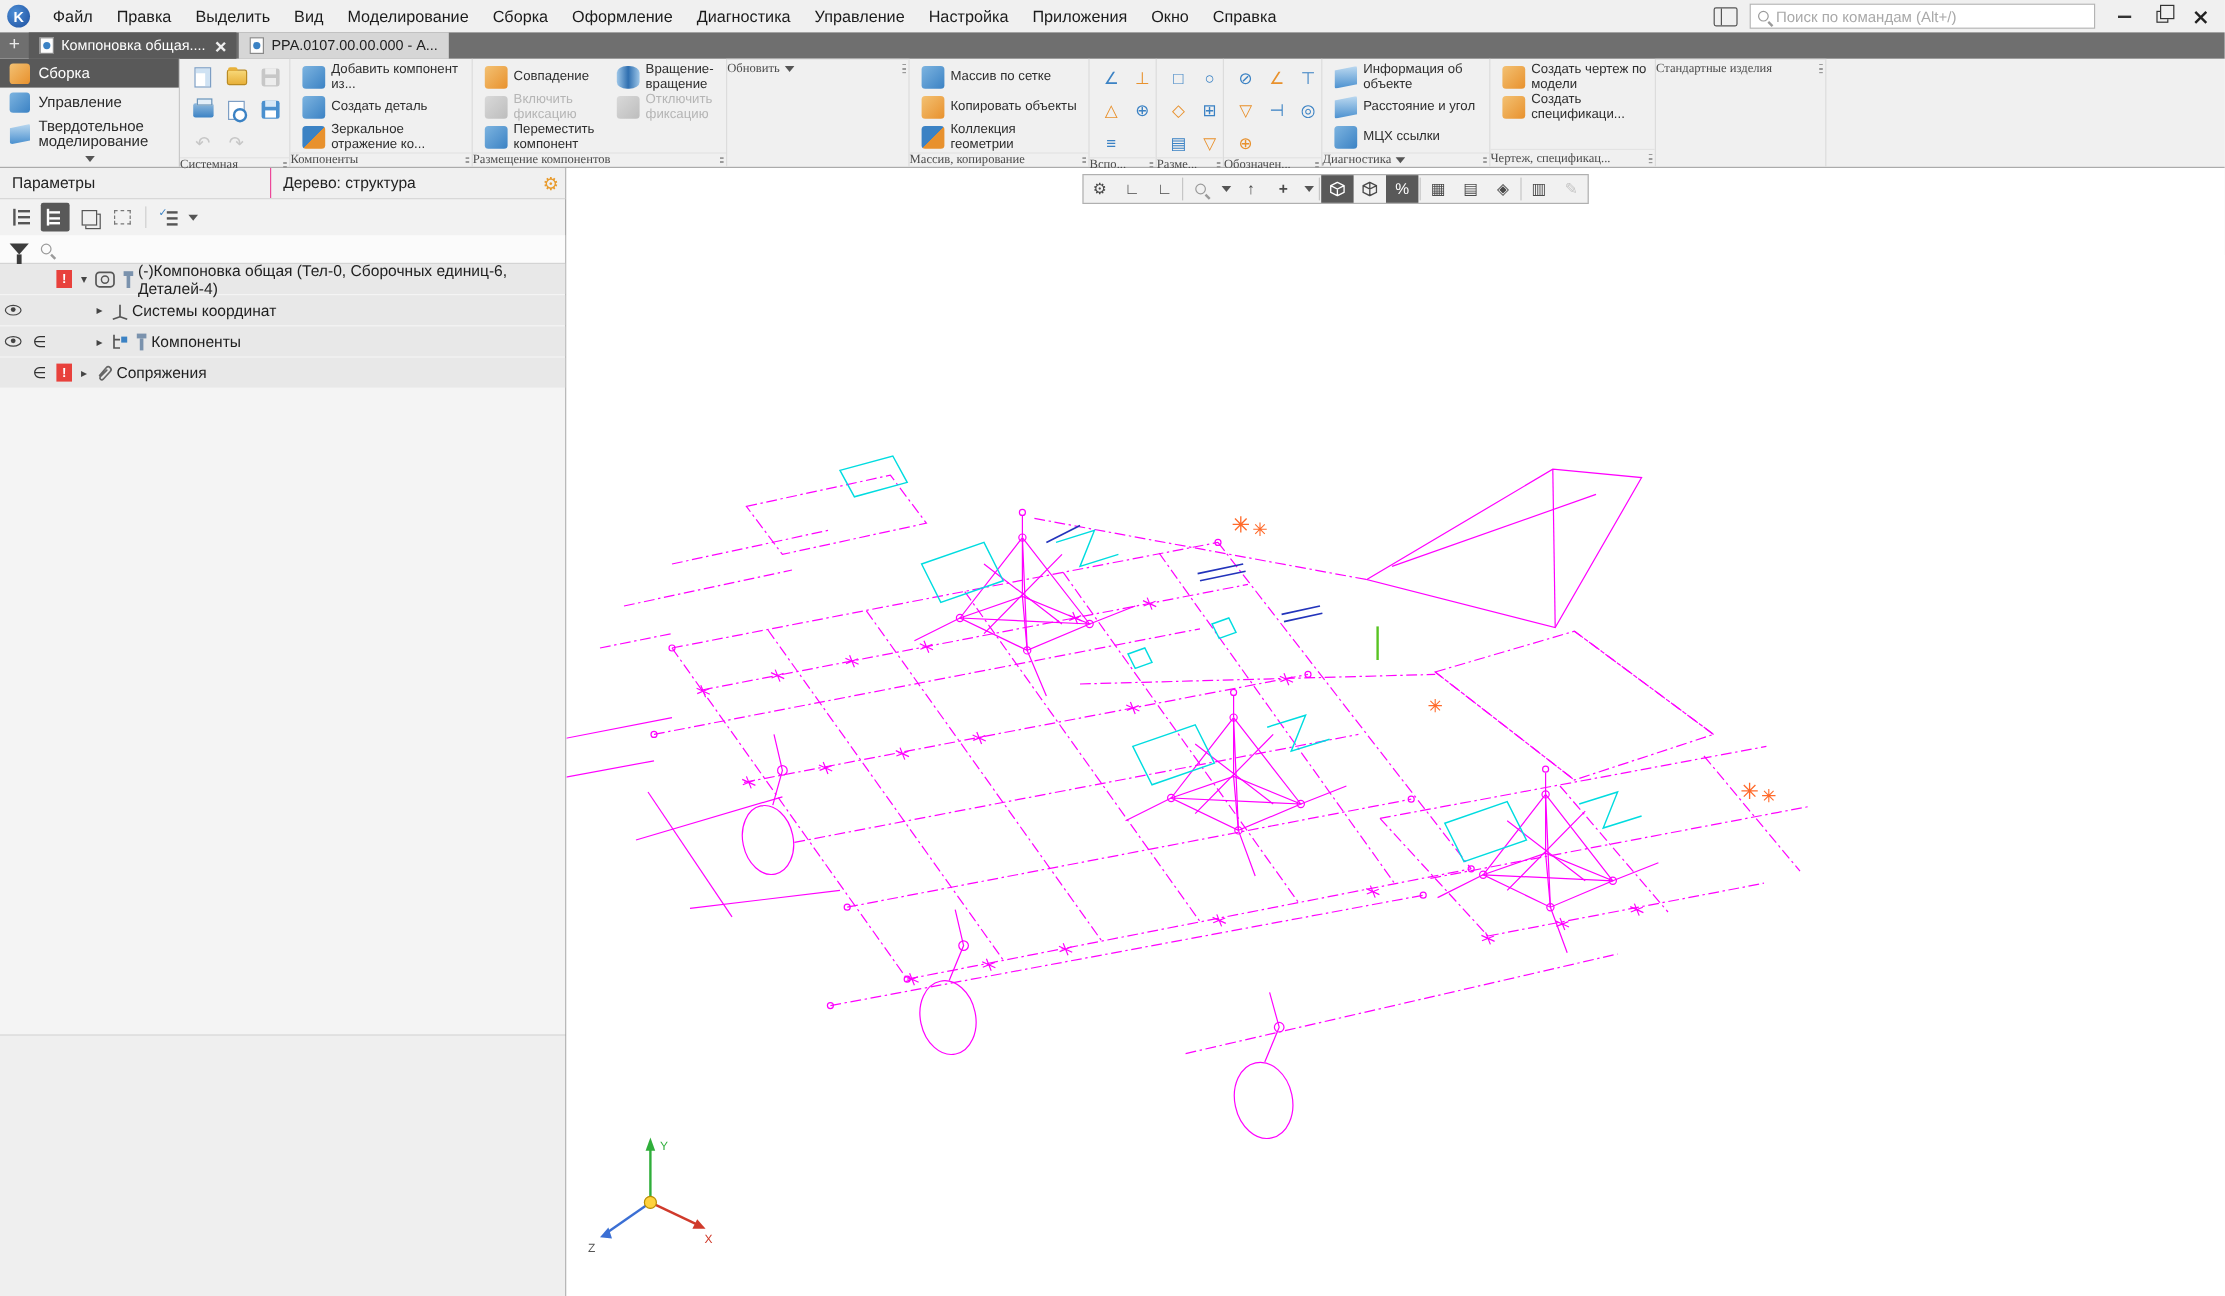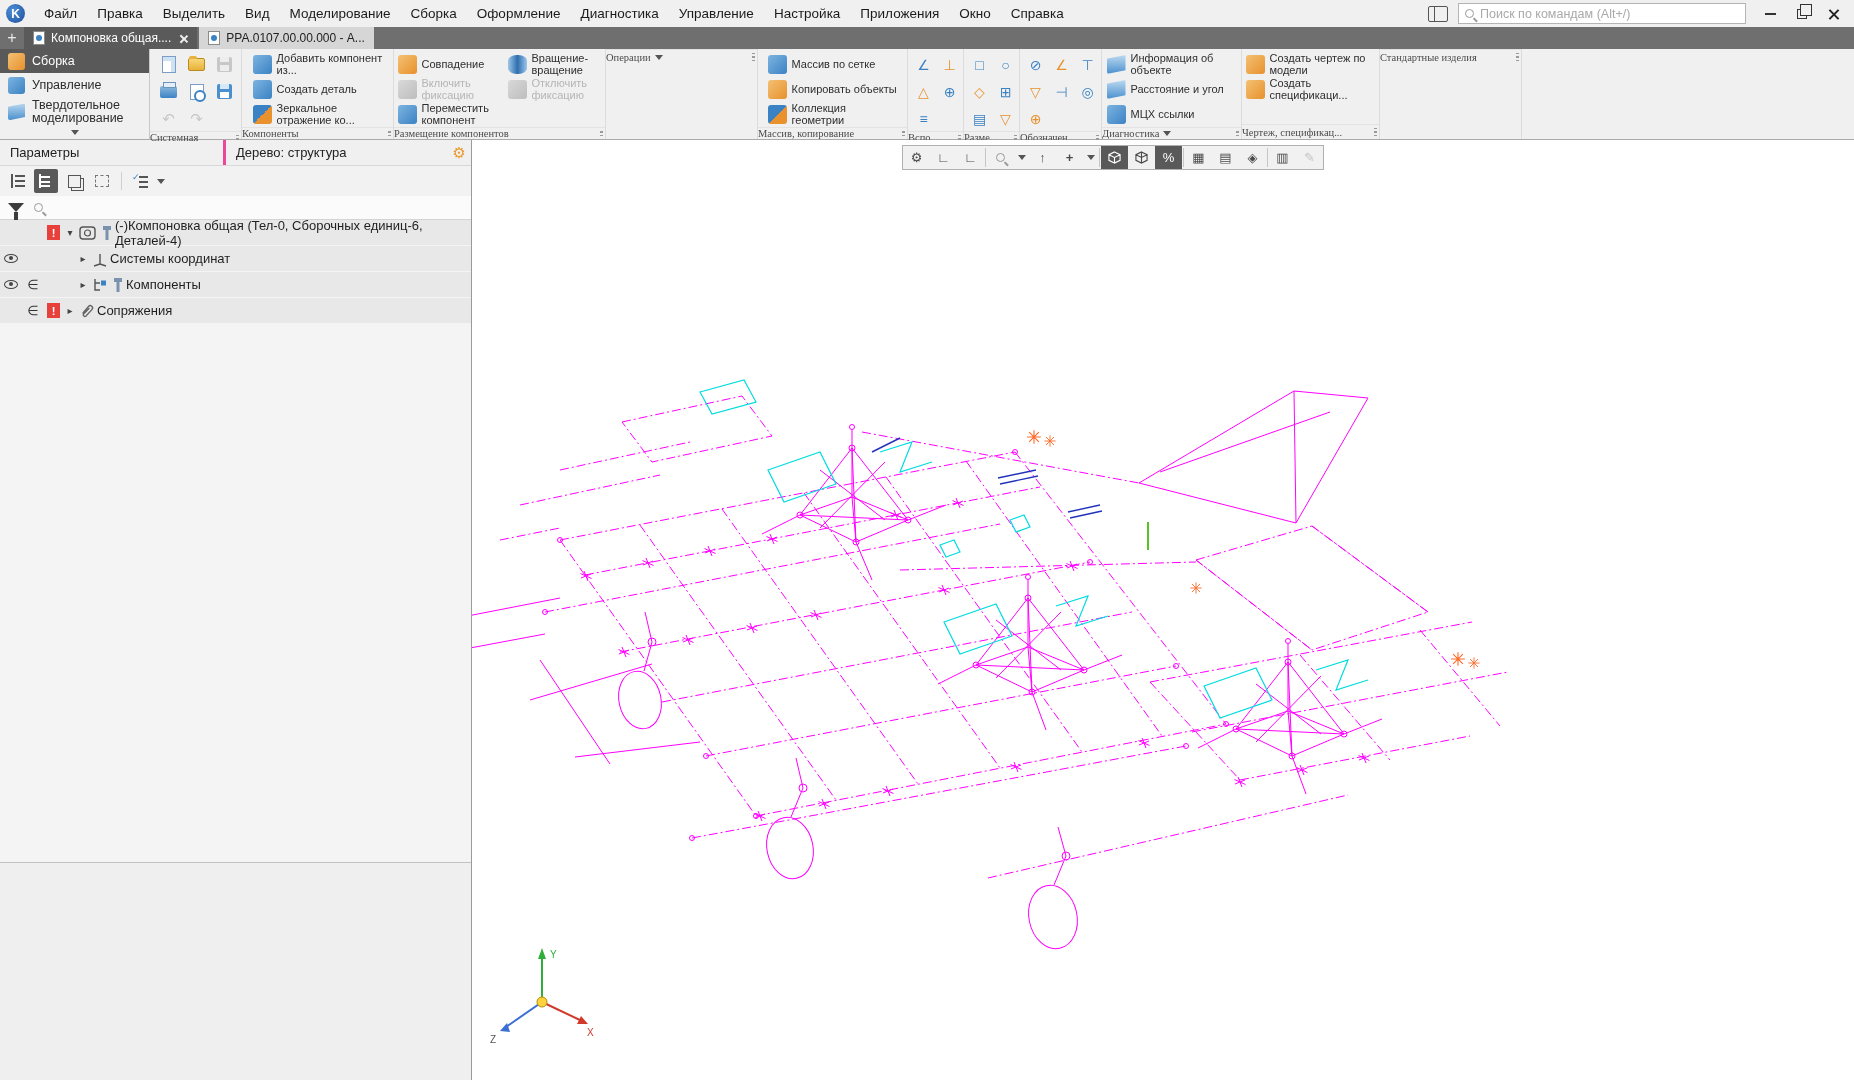--- a/index.html
+++ b/index.html
@@ -40,21 +40,21 @@
   .docicon { width:12px; height:14px; background:#fdfdfd; border:1px solid #8a8a8a; position:relative; flex:none; }
   .docicon::after { content:""; position:absolute; left:2px; top:3px; width:6px; height:6px; border-radius:50%; background:#3b82c4; }
   .tabclose { position:relative; width:9px; height:9px; margin-left:2px; flex:none; }
   .tabclose::before,.tabclose::after { content:""; position:absolute; left:4px; top:0; width:1.5px; height:10px; background:#eee; }
   .tabclose::before { transform:rotate(45deg); } .tabclose::after { transform:rotate(-45deg); }
   .tablabel { white-space:nowrap; overflow:hidden; }
 
   
   .ribbon { height:91px; background:#f0f0f0; display:flex; border-bottom:1px solid #ababab; }
   .rgroup { display:flex; flex-direction:column; border-right:1px solid #dcdcdc; }
-  .rbody { flex:1; padding:3px 4px 0 6px; display:flex; gap:2px;justify-content:center; }
+  .rbody { flex:1; padding:3px 4px 0 6px; display:flex; gap:2px; }
   .rlabel { height:15px; font-size:10.5px; color:#4c4c4c; display:flex; align-items:center; gap:4px;
     border-top:1px solid #e3e3e3; position:relative;font-family:Liberation Serif, serif; }
   .rlabel::after { content:""; position:absolute; right:2px; top:3px; bottom:3px; width:3px;
     background:repeating-linear-gradient(#9a9a9a 0 1.5px, transparent 1.5px 3.5px); }
   .dd-arrow { width:0; height:0; border-left:4px solid transparent; border-right:4px solid transparent; border-top:5px solid #555; }
   .col { display:flex; flex-direction:column; }
   .rbtn { height:25px; display:flex; align-items:center; gap:5px; padding:1px 4px; font-size:11px; line-height:11.5px; color:#2e2e2e; }
   .rbtn.disabled { color:#b5b5b5; }
   .rbtn .txt { width:108px; }
   .chip { width:19px; height:19px; flex:none; position:relative; }
@@ -92,21 +92,21 @@
 
   
   .auxgrid { display:grid; grid-auto-rows:25px; align-items:center; justify-items:center; }
   .aux2 { grid-template-columns:24px 24px; } .aux3g { grid-template-columns:24px 24px 24px; }
 
   
   .main { display:flex; height:940px; }
   .lpanel { width:472px; background:#f2f2f2; border-right:1px solid #9a9a9a; display:flex; flex-direction:column; }
   .phead { height:26px; display:flex; align-items:center; background:#f0f0f0; border-bottom:1px solid #d8d8d8; font-size:13px; color:#222; }
   .ptab { padding:0 10px; height:100%; display:flex; align-items:center; }
-  .ptab.first { width:226px; border-right:3px solid #ec4899; }
+  .ptab.first { width:226px; border-right:1px solid #ec4899; }
   .gearbtn { margin-left:auto; width:24px; text-align:center; font-size:15px; color:#e89b2d; }
   .ttools { height:30px; display:flex; align-items:center; gap:4px; padding:0 6px; }
   .tbtn { width:24px; height:24px; display:flex; align-items:center; justify-content:center; border-radius:2px; }
   .tbtn.pressed { background:#595959; }
   .tbtn.pressed .bars, .tbtn.pressed .branch { filter:brightness(3); }
   .numbars { width:14px; height:14px; background:
       linear-gradient(#555,#555) 4px 1px/10px 2px no-repeat,
       linear-gradient(#555,#555) 4px 6px/10px 2px no-repeat,
       linear-gradient(#555,#555) 4px 11px/10px 2px no-repeat,
       linear-gradient(#555,#555) 0 0/2px 14px no-repeat; }
@@ -290,21 +290,21 @@
             </div>
         </div>
       </div>
       <div class="rlabel">
           <span>Размещение компонентов</span>
         </div>
     </div>
 
     <div class="rgroup" style="width:152px;">
       <div class="rlabel">
-        <span>Операции</span>
+        <span>Обновить</span>
           <span class="dd-arrow"></span>
         </div>
     </div>
 
     <div class="rgroup" style="width:150px;">
       <div class="rbody">
           <div class="col">
         <div class="rbtn">
           <span class="chip c-blue"></span>
           <span class="txt">Массив по сетке</span>

